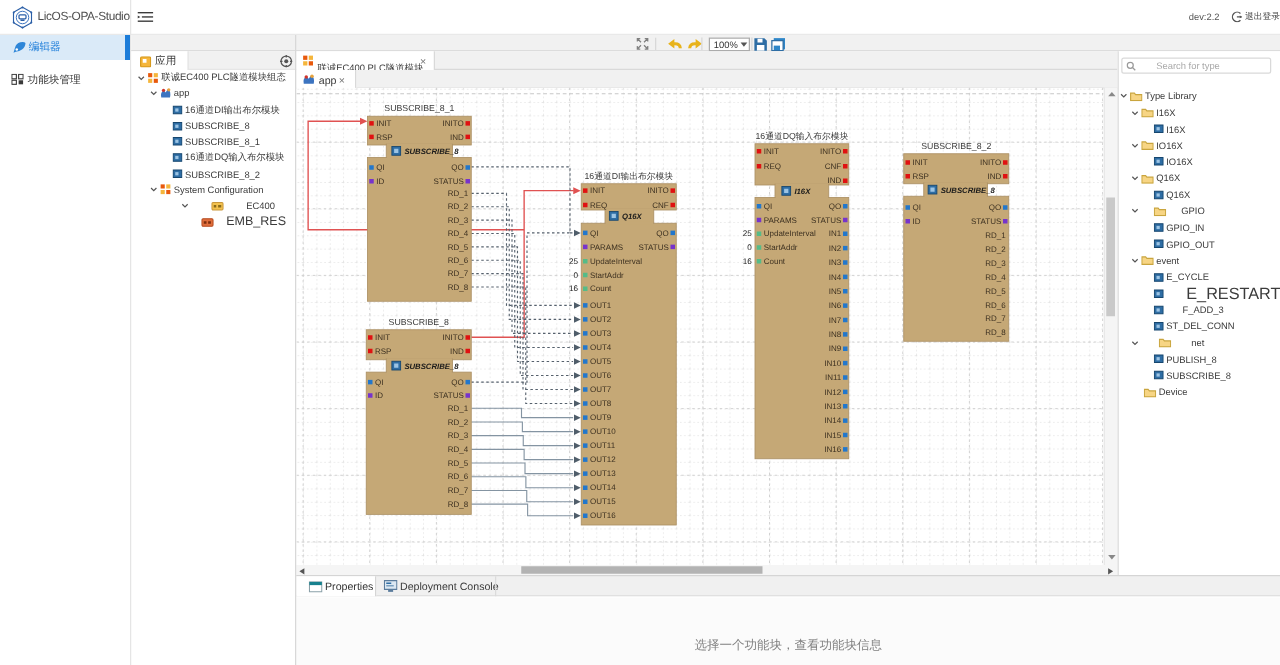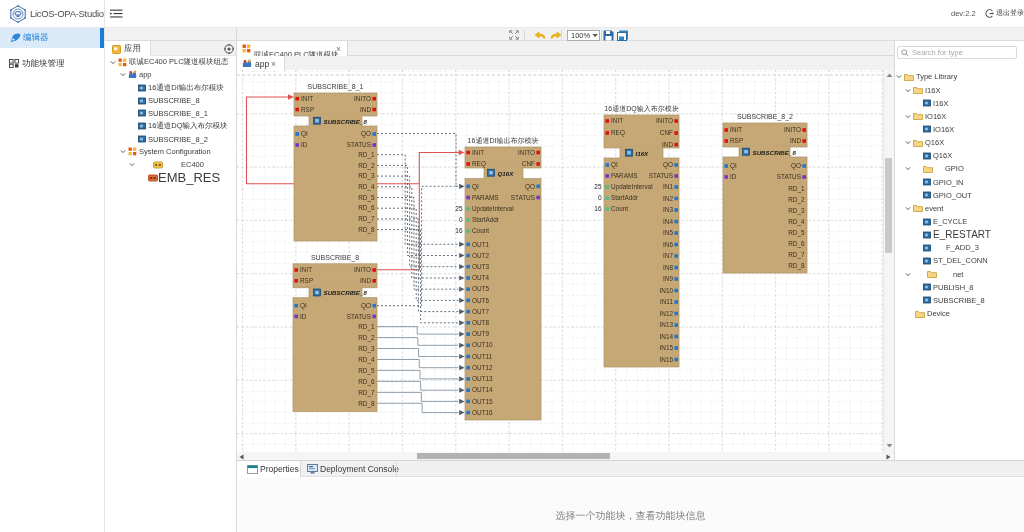--- a/index.html
+++ b/index.html
@@ -496,21 +496,21 @@
 <div class="abs" style="left:396px;top:461px;width:1px;height:16px;background:#DBDBDB"></div>
 <div class="abs" style="left:237px;top:478px;width:787px;height:54px;background:#FBFBFB"></div>
 <div class="row" style="left:237px;top:509px;width:787px;height:14px;font-size:10px;color:#808080;justify-content:center">选择一个功能块，查看功能块信息</div>
 
 <div class="abs" style="left:894px;top:41px;width:130px;height:419px;background:#fff;border-left:1px solid #D9D9D9"></div>
 <div class="abs row" style="left:897px;top:46px;width:120px;height:13px;background:#fff;border:1px solid #D9D9D9;border-radius:2px">
 <svg width="8" height="8" viewBox="0 0 8 8" style="margin-left:3px">
       <circle cx="3.2" cy="3.2" r="2.4" fill="none" stroke="#999" stroke-width="1"></circle>
       <path d="M5 5 L7.2 7.2" stroke="#999" stroke-width="1"></path>
     </svg>
-<span style="font-size:7.5px;color:#A9A9A9;margin-left:3px">Search for type</span>
+<span style="font-size:7.5px;color:#A9A9A9;margin-left:16px">Search for type</span>
   </div>
 <div class="row" style="left:110px;top:55.5px;height:13px;gap:2px;font-size:7.5px;color:#3b3b3b">
     <svg width="6" height="7" viewBox="0 0 7 7" style="flex:none">
       <path d="M1 2.2 L3.5 4.8 L6 2.2" fill="none" stroke="#555" stroke-width="1.1"></path>
     </svg>
     <svg width="9" height="9" viewBox="0 0 9 9" style="flex:none">
       <rect x="0.5" y="0.5" width="3.3" height="3.3" fill="#E8590C"></rect>
       <rect x="5" y="0.5" width="3.3" height="3.3" fill="#F5B63C"></rect>
       <rect x="0.5" y="5" width="3.3" height="3.3" fill="#F5B63C"></rect>
       <rect x="5" y="5" width="3.3" height="3.3" fill="#E8590C"></rect>
@@ -568,32 +568,32 @@
       <path d="M1 2.2 L3.5 4.8 L6 2.2" fill="none" stroke="#555" stroke-width="1.1"></path>
     </svg>
     <svg width="9" height="9" viewBox="0 0 9 9" style="flex:none">
       <rect x="0.5" y="0.5" width="3.3" height="3.3" fill="#E8590C"></rect>
       <rect x="5" y="0.5" width="3.3" height="3.3" fill="#F5B63C"></rect>
       <rect x="0.5" y="5" width="3.3" height="3.3" fill="#F5B63C"></rect>
       <rect x="5" y="5" width="3.3" height="3.3" fill="#E8590C"></rect>
     </svg>
     <span>System Configuration</span>
   </div>
-<div class="row" style="left:129px;top:158.2px;height:13px;gap:18px;font-size:7.5px;color:#3b3b3b">
+<div class="row" style="left:145px;top:158.2px;height:13px;gap:18px;font-size:7.5px;color:#3b3b3b">
     <svg width="6" height="7" viewBox="0 0 7 7" style="flex:none">
       <path d="M1 2.2 L3.5 4.8 L6 2.2" fill="none" stroke="#555" stroke-width="1.1"></path>
     </svg>
     <svg width="10" height="8" viewBox="0 0 10 8" style="flex:none">
       <rect x="0.5" y="1" width="9" height="6" rx="1" fill="#F2C14E" stroke="#C9973B" stroke-width="0.9"></rect>
       <rect x="2" y="3" width="2" height="2" fill="#8a6a1a"></rect>
       <rect x="5.5" y="3" width="2.5" height="2" fill="#8a6a1a"></rect>
     </svg>
     <span>EC400</span>
   </div>
-<div class="row" style="left:148px;top:171.0px;height:13px;gap:0;font-size:13px;color:#3b3b3b">
+<div class="row" style="left:161px;top:171.0px;height:13px;gap:10px;font-size:10px;color:#3b3b3b">
     <svg width="10" height="8" viewBox="0 0 10 8" style="flex:none">
       <rect x="0.5" y="1" width="9" height="6" rx="1" fill="#E06E3C" stroke="#B54A1E" stroke-width="0.9"></rect>
       <rect x="2" y="3" width="2.2" height="2" fill="#7a2e0e"></rect>
       <rect x="5.5" y="3" width="2.2" height="2" fill="#7a2e0e"></rect>
     </svg>
     <span>EMB_RES</span>
   </div>
 <div class="row" style="left:896px;top:70.3px;height:13px;gap:2px;font-size:7.5px;color:#3b3b3b">
     <svg width="6" height="7" viewBox="0 0 7 7" style="flex:none">
       <path d="M1 2.2 L3.5 4.8 L6 2.2" fill="none" stroke="#555" stroke-width="1.1"></path>
@@ -683,21 +683,21 @@
     </svg>
     <span>event</span>
   </div>
 <div class="row" style="left:923px;top:215.0px;height:13px;gap:2px;font-size:7.5px;color:#3b3b3b">
     <svg width="8" height="8" viewBox="0 0 8 8" style="flex:none">
       <rect x="0.5" y="1" width="7" height="6" fill="#2E6DA4" stroke="#16466e" stroke-width="0.8"></rect>
       <rect x="2.2" y="2.7" width="2.6" height="2.6" fill="#9cc4e4"></rect>
     </svg>
     <span>E_CYCLE</span>
   </div>
-<div class="row" style="left:923px;top:228.1px;height:13px;gap:2px;font-size:10px;color:#3b3b3b">
+<div class="row" style="left:923px;top:228.1px;height:13px;gap:18px;font-size:13px;color:#3b3b3b">
     <svg width="8" height="8" viewBox="0 0 8 8" style="flex:none">
       <rect x="0.5" y="1" width="7" height="6" fill="#2E6DA4" stroke="#16466e" stroke-width="0.8"></rect>
       <rect x="2.2" y="2.7" width="2.6" height="2.6" fill="#9cc4e4"></rect>
     </svg>
     <span>E_RESTART</span>
   </div>
 <div class="row" style="left:923px;top:241.3px;height:13px;gap:15px;font-size:7.5px;color:#3b3b3b">
     <svg width="8" height="8" viewBox="0 0 8 8" style="flex:none">
       <rect x="0.5" y="1" width="7" height="6" fill="#2E6DA4" stroke="#16466e" stroke-width="0.8"></rect>
       <rect x="2.2" y="2.7" width="2.6" height="2.6" fill="#9cc4e4"></rect>

